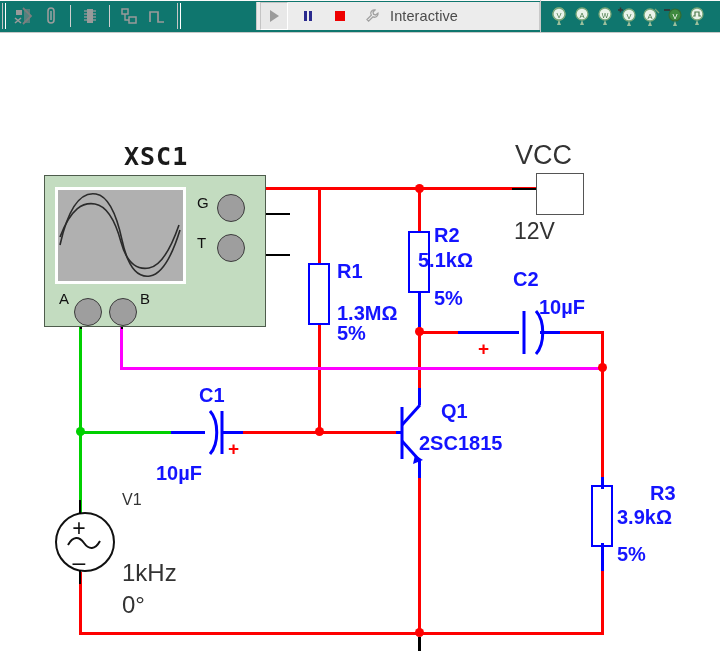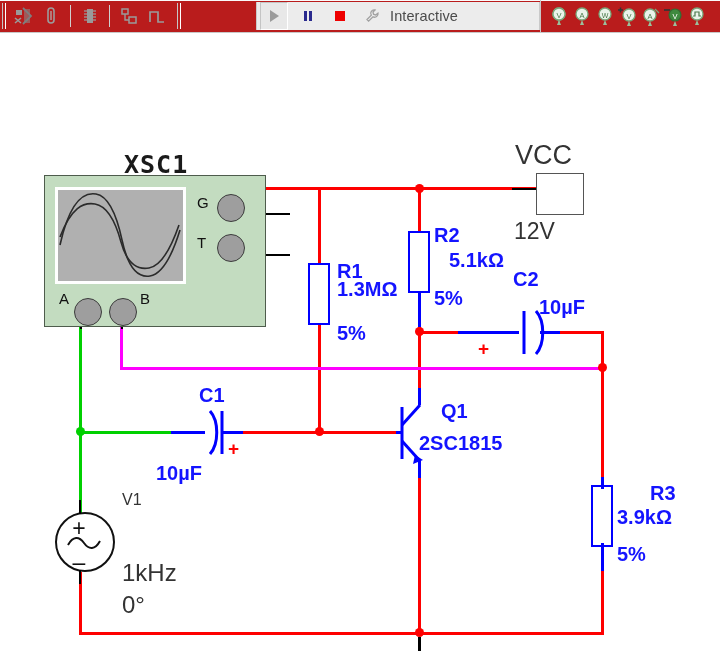--- a/index.html
+++ b/index.html
@@ -5,21 +5,21 @@
   html,body{margin:0;padding:0;}
   body{
     width:720px;height:651px;overflow:hidden;
     background:#ffffff;
     font-family:"Liberation Sans",sans-serif;
     -webkit-font-smoothing:antialiased;
   }
   
   #toolbar{
     position:relative;width:720px;height:33px;
-    background:#b91c1c;
+    background:#0f766e;
     border-bottom:1px solid #c8c8c8;
     box-sizing:border-box;
   }
   #toolbar:before{
     content:"";position:absolute;left:0;top:0;width:720px;height:1px;background:#fafafa;
   }
   .tgroup{position:absolute;top:0;height:32px;display:flex;align-items:center;}
   .tbtn{
     width:26px;height:26px;margin:0 1px;
     display:flex;align-items:center;justify-content:center;
@@ -290,21 +290,21 @@
   <div class="wire w-blk" style="left:266px;top:180px;width:24px;height:2px;"></div>
   <div class="wire w-blk" style="left:266px;top:221px;width:24px;height:2px;"></div>
 
   <div class="node n-red" style="left:415px;top:151px;"></div>
   <div class="node n-red" style="left:415px;top:294px;"></div>
   <div class="node n-red" style="left:315px;top:394px;"></div>
   <div class="node n-red" style="left:598px;top:330px;"></div>
   <div class="node n-red" style="left:415px;top:595px;"></div>
   <div class="node n-green" style="left:76px;top:394px;"></div>
 
-  <div class="lbl lbl-blk" style="left:124px;top:110px;font-size:25px;font-weight:bold;font-family:'DejaVu Sans Mono',monospace;letter-spacing:1px;margin-top:8px;">XSC1</div>
+  <div class="lbl lbl-blk" style="left:124px;top:110px;font-size:25px;font-weight:bold;font-family:'DejaVu Sans Mono',monospace;letter-spacing:1px;">XSC1</div>
 
   <div id="scope">
     <div id="scope-screen">
       <svg width="125" height="91" viewBox="0 0 125 91">
         <path d="M2 55 C 12 10, 26 2, 38 4 C 50 6, 58 22, 64 50 C 70 78, 80 88, 92 86 C 104 84, 114 66, 122 40" fill="none" stroke="#2b2b2b" stroke-width="1.6"></path>
         <path d="M2 47 C 13 18, 25 12, 37 14 C 49 16, 57 30, 63 52 C 69 74, 79 80, 91 78 C 103 76, 113 58, 121 35" fill="none" stroke="#2b2b2b" stroke-width="1.6"></path>
       </svg>
     </div>
 
     <div class="knob-lbl" style="left:152px;top:18px;">G</div>
@@ -319,27 +319,27 @@
     <div class="knob" style="left:64px;top:122px;width:26px;height:26px;"></div>
     <div class="knob-lbl" style="left:95px;top:114px;">B</div>
   </div>
 
   <div class="lbl lbl-blk" style="left:515px;top:108px;font-size:27px;color:#333;">VCC</div>
   <div id="vcc-box"></div>
   <div class="lbl lbl-blk" style="left:514px;top:186px;font-size:23px;color:#333;">12V</div>
 
   <div class="res" style="left:308px;top:230px;width:22px;height:62px;"></div>
   <div class="lbl lbl-blue" style="left:337px;top:228px;">R1</div>
-  <div class="lbl lbl-blue" style="left:337px;top:246px;">1.3MΩ</div>
+  <div class="lbl lbl-blue" style="left:337px;top:270px;">1.3MΩ</div>
   <div class="lbl lbl-blue" style="left:337px;top:290px;">5%</div>
 
   <div class="res" style="left:408px;top:198px;width:22px;height:62px;"></div>
   <div class="wire w-blue" style="left:418px;top:258px;width:3px;height:36px;"></div>
   <div class="lbl lbl-blue" style="left:434px;top:192px;">R2</div>
-  <div class="lbl lbl-blue" style="left:449px;top:217px;">5.1kΩ</div>
+  <div class="lbl lbl-blue" style="left:418px;top:217px;">5.1kΩ</div>
   <div class="lbl lbl-blue" style="left:434px;top:255px;">5%</div>
 
   <div class="res" style="left:591px;top:452px;width:22px;height:62px;"></div>
   <div class="wire w-blue" style="left:601px;top:444px;width:3px;height:12px;"></div>
   <div class="wire w-blue" style="left:601px;top:510px;width:3px;height:28px;"></div>
   <div class="lbl lbl-blue" style="left:650px;top:450px;">R3</div>
   <div class="lbl lbl-blue" style="left:617px;top:474px;">3.9kΩ</div>
   <div class="lbl lbl-blue" style="left:617px;top:511px;">5%</div>
 
   <svg class="svg-layer">

